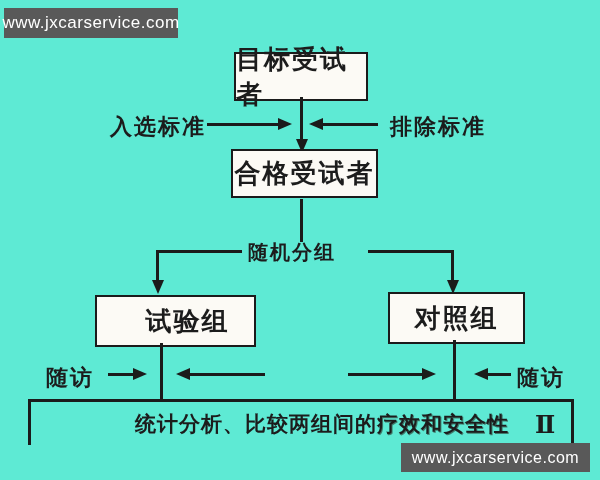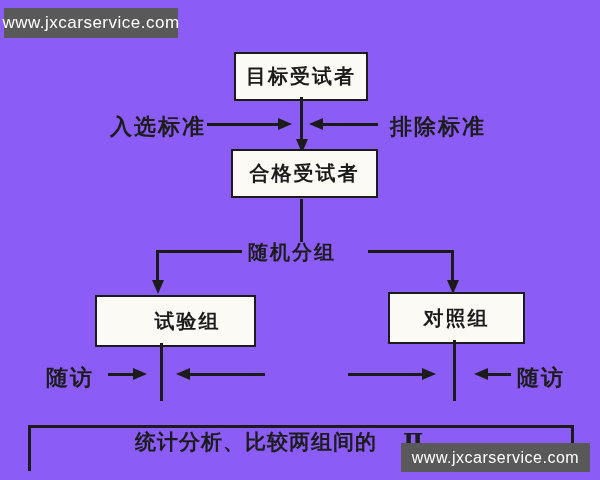--- a/index.html
+++ b/index.html
@@ -1,44 +1,44 @@
 <!DOCTYPE html>
 <html><head>
 <meta charset="utf-8">
 <style>
   html,body{margin:0;padding:0;}
   #canvas{
     position:relative;width:600px;height:480px;overflow:hidden;
-    background:#8b5cf6;
+    background:#5eead4;
     font-family:"Liberation Sans","DejaVu Sans",sans-serif;
     color:#1c1c1c;
   }
   
   .wm{
     position:absolute;background:#595959;color:#fff;
     font-size:17px;font-weight:400;letter-spacing:.5px;
     display:flex;align-items:center;justify-content:center;
   }
   .wm.tl{left:4px;top:8px;width:174px;height:30px;}
   .wm.br{left:401px;top:443px;width:189px;height:29px;font-size:16px;}
   
   .fbox{
     position:absolute;border:2.5px solid #1b1b1b;background:#fcfaf5;
     display:flex;align-items:center;justify-content:center;
-    font-size:20px;font-weight:700;letter-spacing:2px;
+    font-size:26px;font-weight:700;letter-spacing:2px;
   }
   #box-target{left:234px;top:52px;width:130px;height:45px;}
   #box-eligible{left:231px;top:149px;width:143px;height:45px;}
   #box-exp{left:95px;top:295px;width:133px;height:48px;padding-left:24px;}
   #box-ctrl{left:388px;top:292px;width:133px;height:48px;text-align:center;}
   #box-analysis{
     left:28px;top:399px;width:546px;height:46px;
     border:3px solid #1b1b1b;border-bottom:none;background:transparent;
     justify-content:flex-start;padding-left:104px;box-sizing:border-box;
-    font-size:21px;letter-spacing:1px;align-items:flex-start;margin-top:26px;
+    font-size:21px;letter-spacing:1px;align-items:flex-start;padding-top:8px;
   }
   .blurred{filter:blur(0.7px);text-shadow:1px 1px 0 rgba(40,30,20,.55);}
   .artifact{margin-left:26px;font-family:"Liberation Serif","DejaVu Serif",serif;font-size:24px;filter:blur(0.4px);}
   
   .lbl{
     position:absolute;font-size:22px;font-weight:700;letter-spacing:2px;white-space:nowrap;
   }
   
   .hl{position:absolute;height:3px;background:#1b1b1b;}
   .vl{position:absolute;width:3px;background:#1b1b1b;}
@@ -104,20 +104,21 @@
   <div class="hl" style="left:189px;top:373px;width:76px;"></div>
   <div class="hl" style="left:348px;top:373px;width:75px;"></div>
   <div class="ah r" style="left:422px;top:368px;"></div>
 
   <div class="ah l" style="left:474px;top:368px;"></div>
   <div class="hl" style="left:487px;top:373px;width:24px;"></div>
   <div class="lbl" style="left:517px;top:363px;">随访</div>
 
   <div class="fbox" id="box-analysis">
     <span>统计分析、比较两组间的</span>
+      <span class="blurred">疗效和安全性</span>
       <span class="artifact">Ⅱ</span>
   </div>
 
   <div class="wm br">
     <span>www.jxcarservice.com</span>
   </div>
 
 </div>
 
 </body></html>

